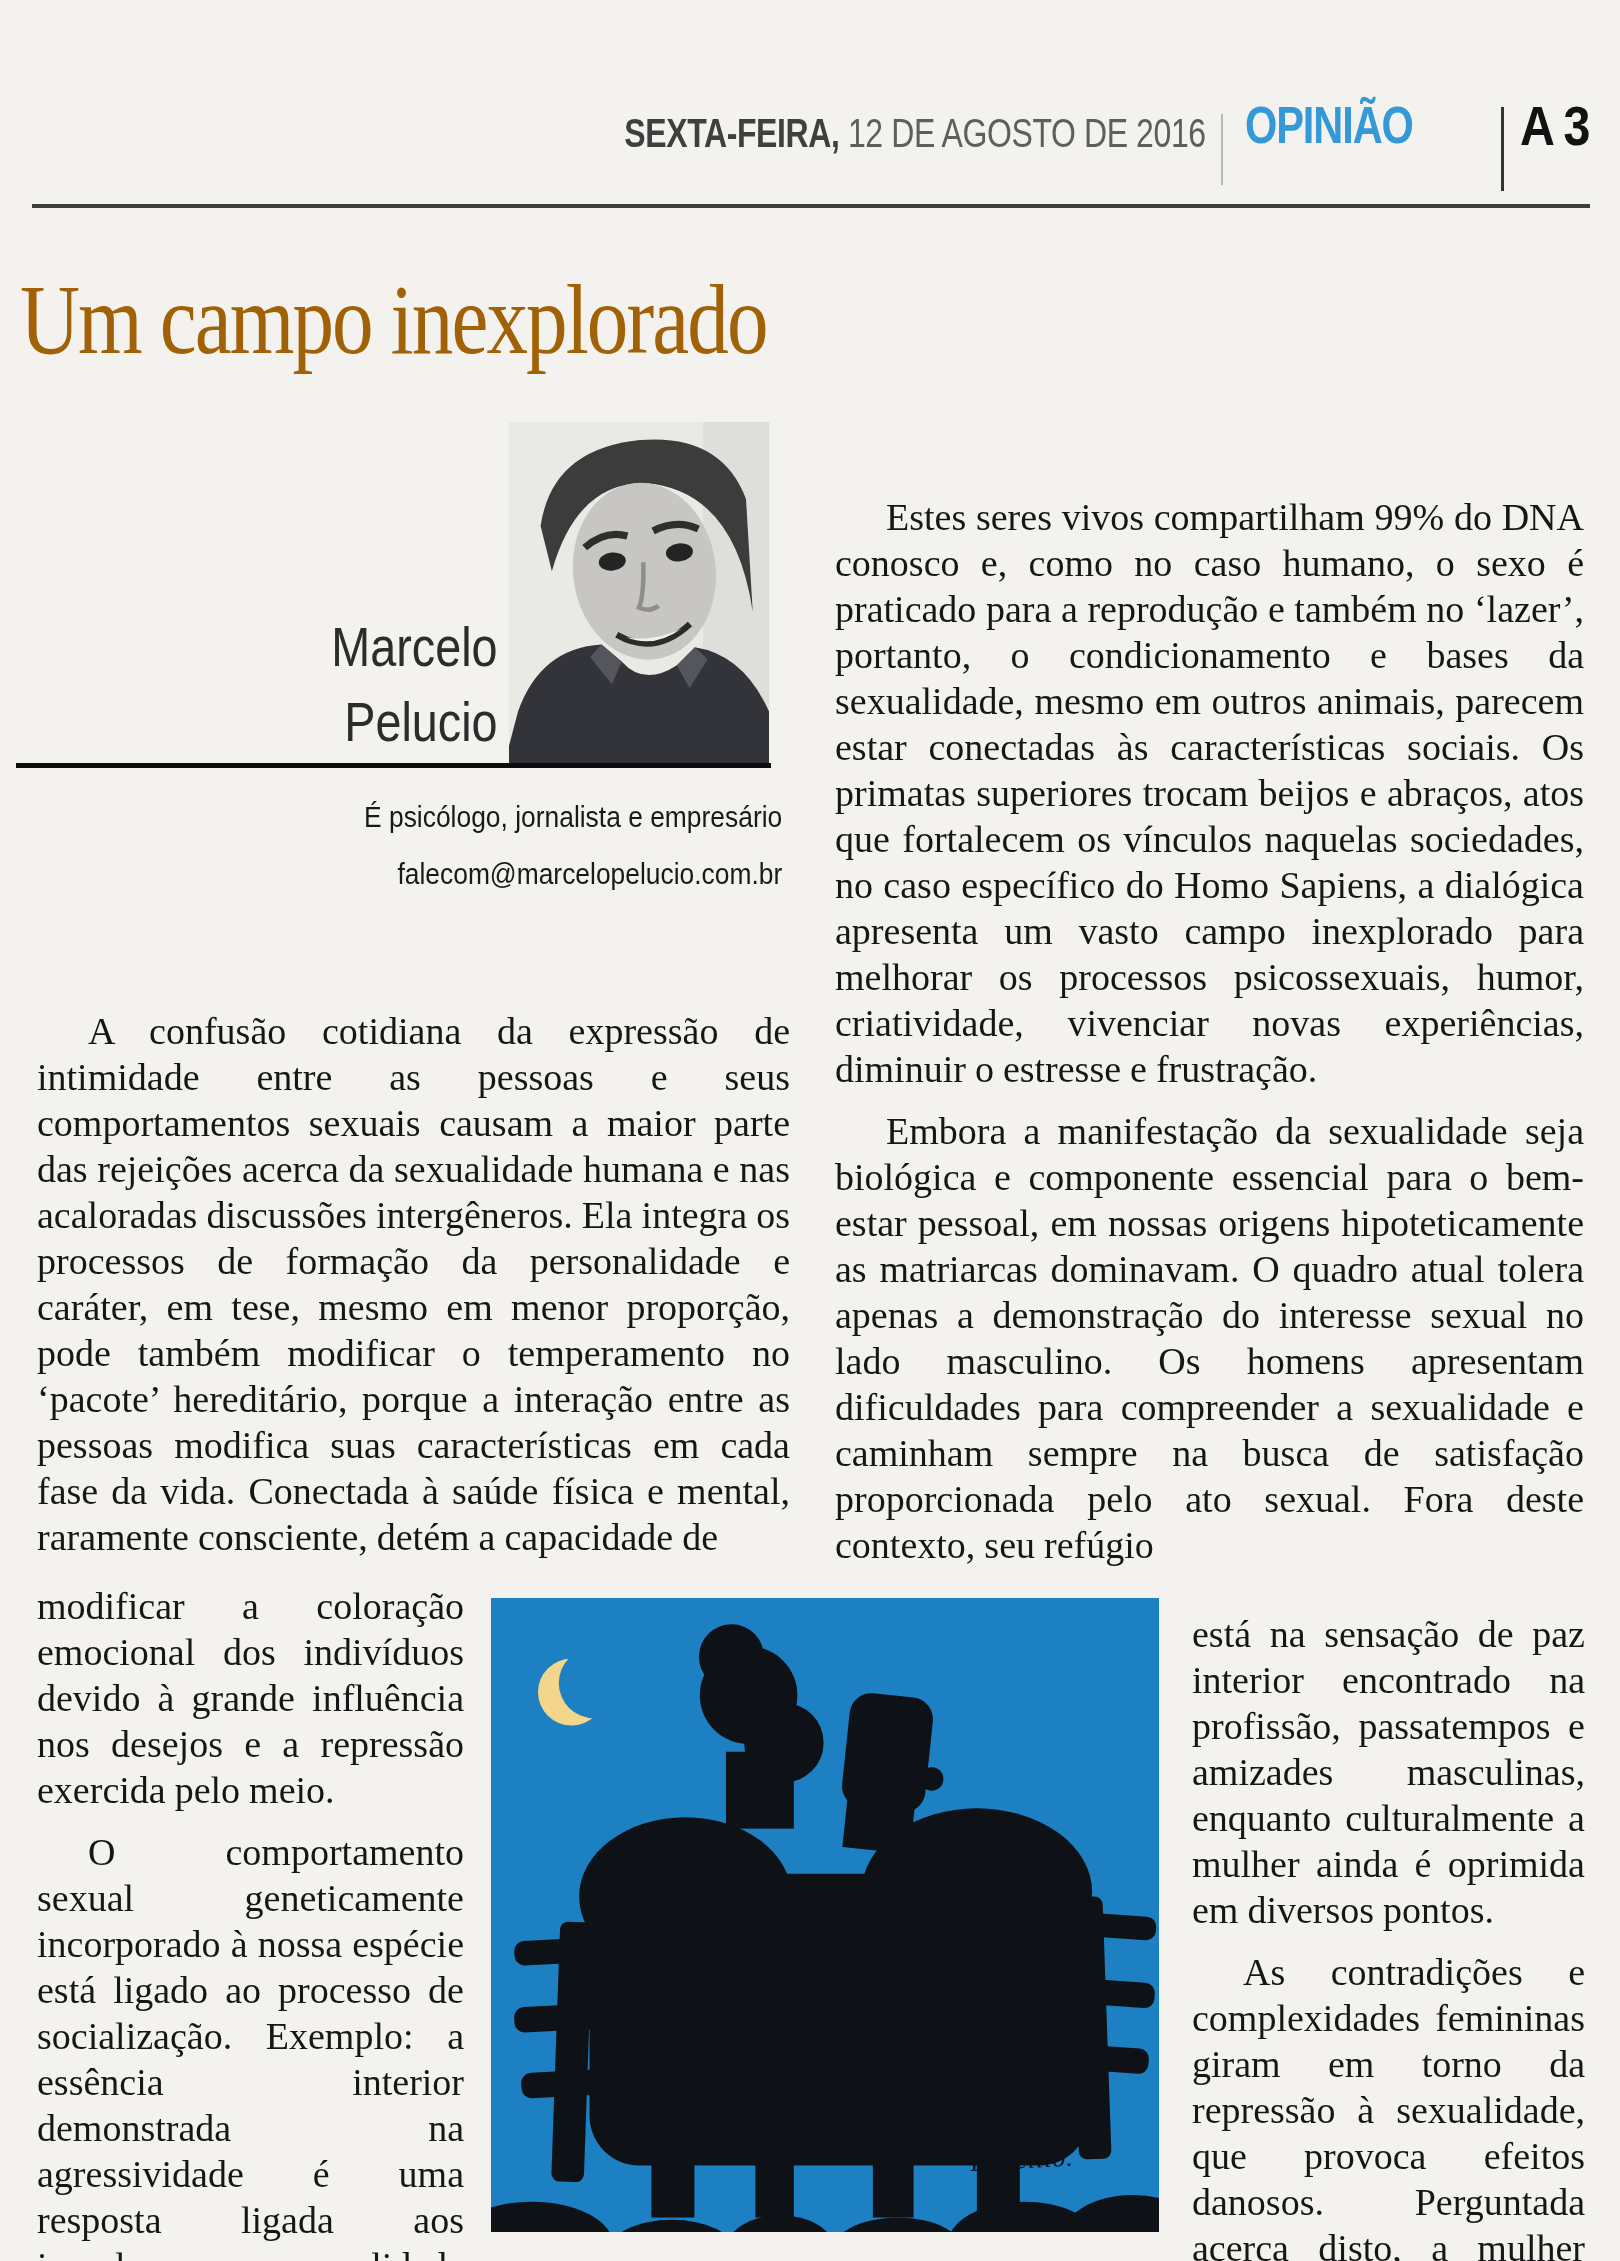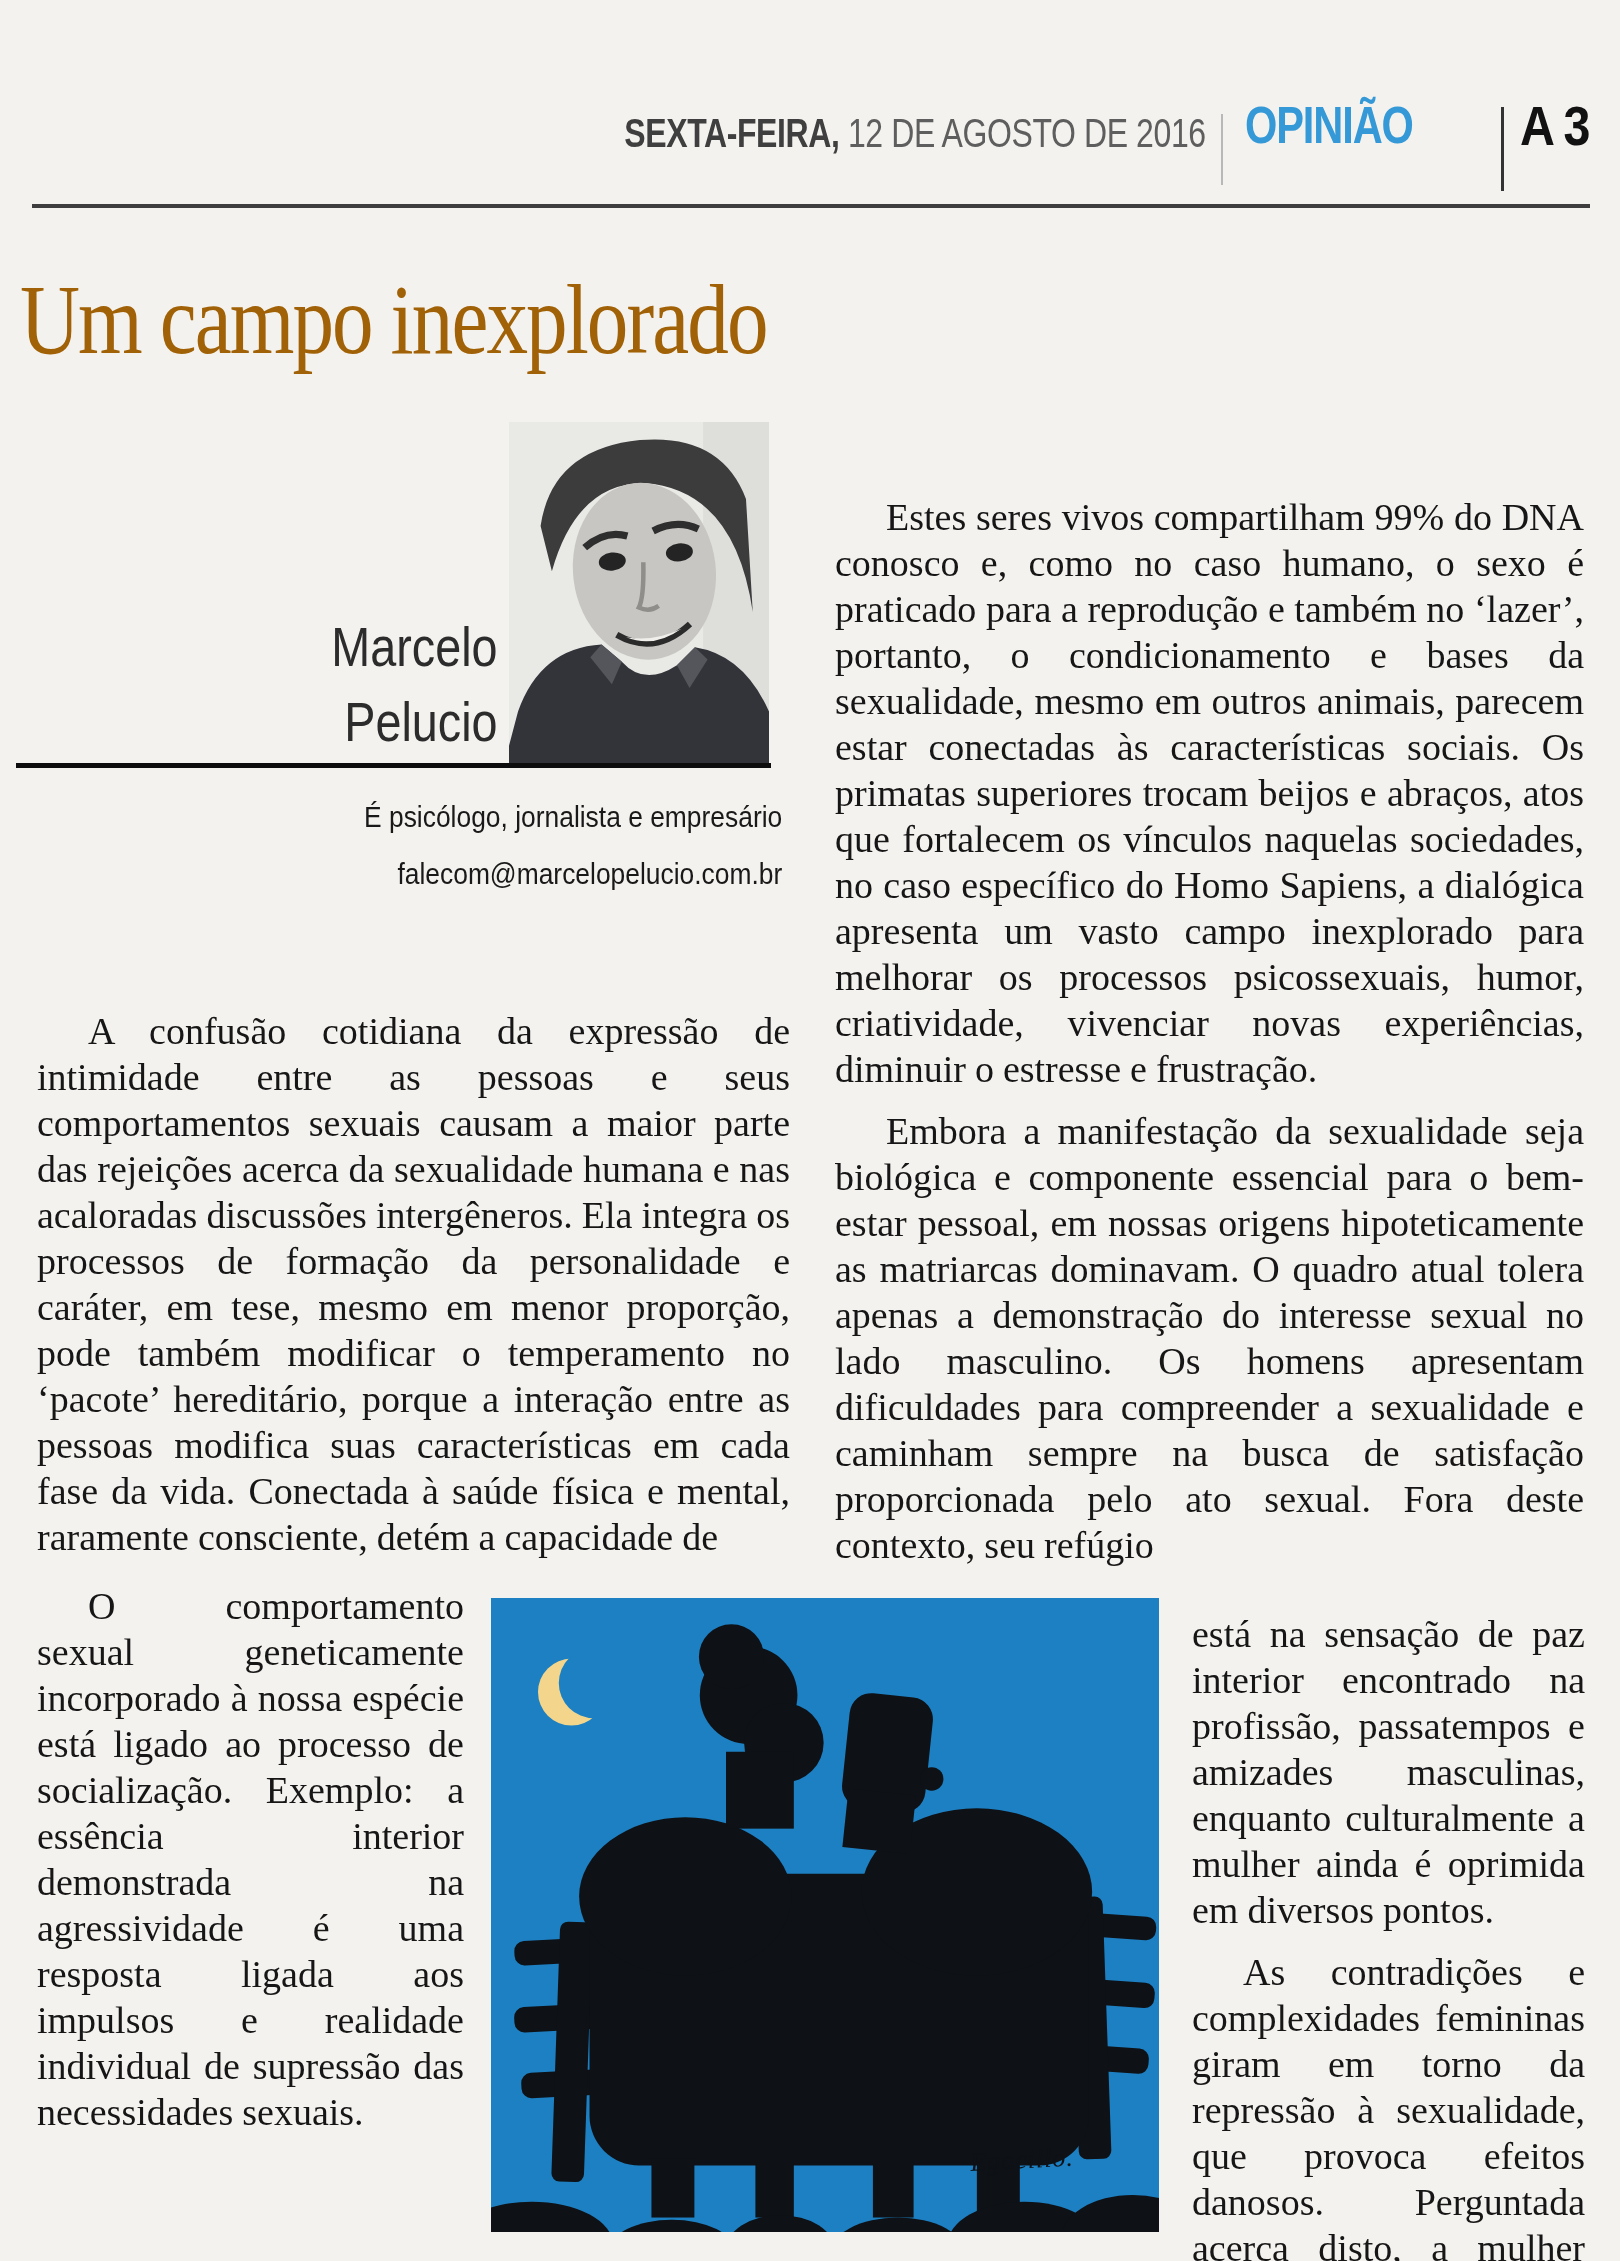--- a/index.html
+++ b/index.html
@@ -124,20 +124,21 @@
   <div class="author-rule"></div>
   <div class="author-bio">
     <div>É psicólogo, jornalista e empresário</div>
     <div>falecom@marcelopelucio.com.br</div>
   </div>
 
   <div class="region r-c1-top">
     <p class="indent">A confusão cotidiana da expressão de intimidade entre as pessoas e seus comportamentos sexuais causam a maior parte das rejeições acerca da sexualidade humana e nas acaloradas discussões intergêneros. Ela integra os processos de formação da personalidade e caráter, em tese, mesmo em menor proporção, pode também modificar o temperamento no ‘pacote’ hereditário, porque a interação entre as pessoas modifica suas características em cada fase da vida. Conectada à saúde física e mental, raramente consciente, detém a capacidade de</p>
   </div>
   <div class="region r-c1-narrow">
+    <p>modificar a coloração emocional dos indivíduos devido à grande influência nos desejos e a repressão exercida pelo meio.</p>
     <p class="indent">O comportamento sexual geneticamente incorporado à nossa espécie está ligado ao processo de socialização. Exemplo: a essência interior demonstrada na agressividade é uma resposta ligada aos impulsos e realidade individual de supressão das necessidades sexuais.</p>
   </div>
 
   <div class="region r-c2-top">
     <p class="indent">Estes seres vivos compartilham 99% do DNA conosco e, como no caso humano, o sexo é praticado para a reprodução e também no ‘lazer’, portanto, o condicionamento e bases da sexualidade, mesmo em outros animais, parecem estar conectadas às características sociais. Os primatas superiores trocam beijos e abraços, atos que fortalecem os vínculos naquelas sociedades, no caso específico do Homo Sapiens, a dialógica apresenta um vasto campo inexplorado para melhorar os processos psicossexuais, humor, criatividade, vivenciar novas experiências, diminuir o estresse e frustração.</p>
     <p class="indent">Embora a manifestação da sexualidade seja biológica e componente essencial para o bem-estar pessoal, em nossas origens hipoteticamente as matriarcas dominavam. O quadro atual tolera apenas a demonstração do interesse sexual no lado masculino. Os homens apresentam dificuldades para compreender a sexualidade e caminham sempre na busca de satisfação proporcionada pelo ato sexual. Fora deste contexto, seu refúgio</p>
   </div>
   <div class="region r-c2-narrow">
     <p>está na sensação de paz interior encontrado na profissão, passatempos e amizades masculinas, enquanto culturalmente a mulher ainda é oprimida em diversos pontos.</p>
     <p class="indent">As contradições e complexidades femininas giram em torno da repressão à sexualidade, que provoca efeitos danosos. Perguntada acerca disto, a mulher pode não ter nenhuma ideia do que</p>

